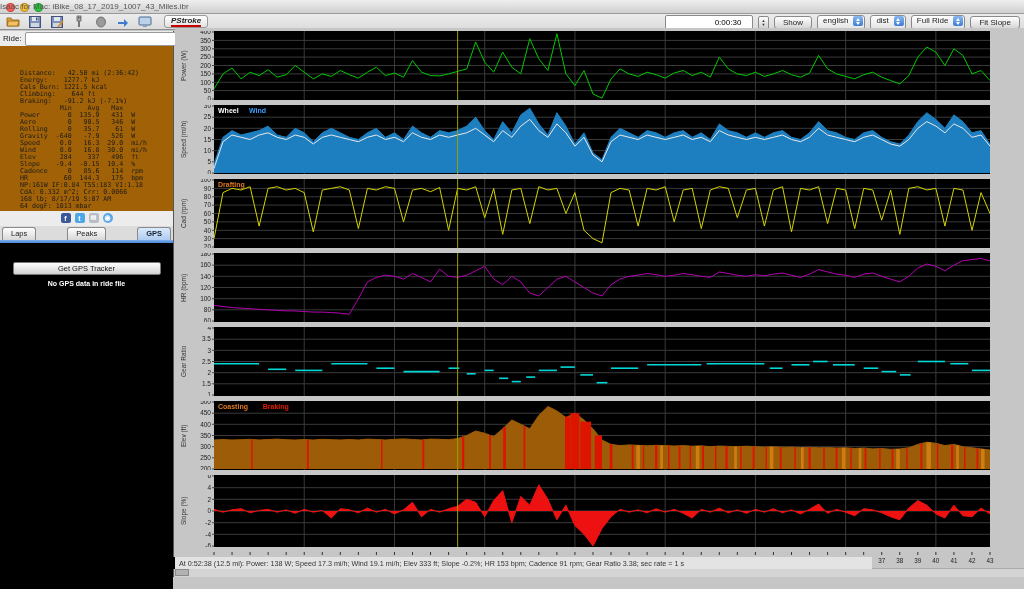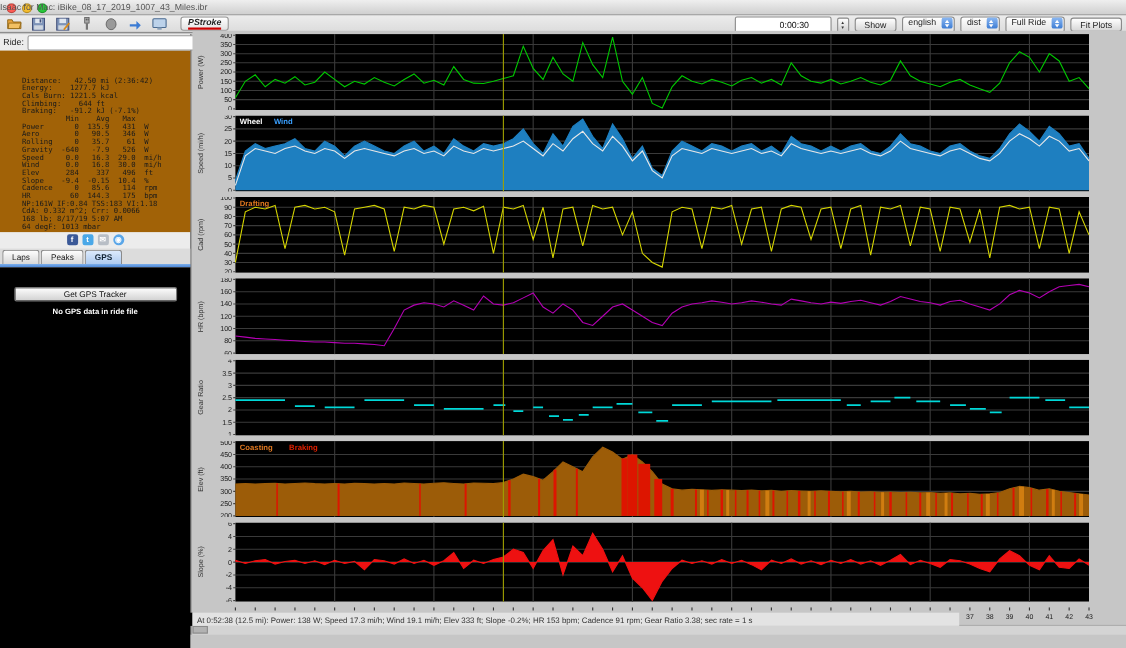--- a/index.html
+++ b/index.html
@@ -12,21 +12,21 @@
   .toolbar{position:absolute;left:0;top:14px;width:1024px;height:16px;
     background:linear-gradient(#ececec,#dcdcdc);border-bottom:1px solid #8d8d8d;
     display:flex;align-items:center;gap:4px;padding-left:4px;box-sizing:border-box;}
   .tool{width:18px;height:14px;display:inline-flex;align-items:center;justify-content:center;}
   .pstroke{background:linear-gradient(#fff,#e2e2e2);border:1px solid #999;border-radius:3px;
     height:13px;padding:0 6px;display:inline-flex;align-items:flex-end;margin-left:6px;}
   .pstroke span{font-size:8px;font-style:italic;font-weight:bold;color:#222;
     border-bottom:2px solid #c00;line-height:9px;}
   .tb-right{position:absolute;right:4px;top:1px;display:flex;align-items:center;gap:5px;}
   .field{width:44px;height:11px;border:1px solid #8a8a8a;background:#fff;font-size:8px;
-    text-align:left;border-radius:2px;padding-left:40px;}
+    text-align:center;border-radius:2px;padding-left:40px;}
   .stepper{width:9px;height:12px;background:linear-gradient(#fff,#ccc);border:1px solid #8a8a8a;
     border-radius:2px;display:flex;flex-direction:column;align-items:center;justify-content:center;font-size:4px;color:#333;line-height:4px;}
   .btn{background:linear-gradient(#ffffff,#d6d6d6);border:1px solid #8a8a8a;border-radius:3px;
     font-size:8px;height:13px;line-height:11px;padding:0 8px;color:#222;text-align:center;}
   .select{display:inline-flex;align-items:flex-start;background:linear-gradient(#ffffff,#e3e3e3);
     border:1px solid #8a8a8a;border-radius:3px;font-size:8px;height:13px;padding-left:5px;color:#222;}
   .arrows{width:10px;height:10px;background:linear-gradient(#8cb8f2,#3c7cd4);border-radius:2px;
     margin:0 1px 0 5px;position:relative;}
   .arrows::before{content:"";position:absolute;left:2.5px;top:1.5px;border-left:2.5px solid transparent;
     border-right:2.5px solid transparent;border-bottom:3px solid #fff;}
@@ -35,21 +35,21 @@
   .sidebar{position:absolute;left:0;top:31px;width:174px;height:546px;background:#ececec;
     border-right:1px solid #555;box-sizing:border-box;}
   .ride-row{display:flex;align-items:center;gap:3px;padding:2px 3px;height:15px;box-sizing:border-box;}
   .ride-row label{font-size:8px;color:#222;}
   .ride-input{flex:1;height:10px;border:1px solid #999;background:#fff;border-radius:2px;}
   .stats{background:#a16207;padding:3px 4px 1px 20px;font-family:"DejaVu Sans Mono",monospace;
     font-size:6.6px;line-height:7px;color:#1a1a1a;white-space:pre;}
   .social{display:flex;justify-content:center;gap:4px;padding:2px 0 3px 0;}
   .soc{width:10px;height:10px;border-radius:2px;display:flex;align-items:center;justify-content:center;
     color:#fff;font-size:7px;font-weight:bold;}
-  .tabs{display:flex;gap:1px;padding:1px 2px 0 2px;background:#dcdcdc;height:13px;}
+  .tabs{display:flex;gap:1px;padding:1px 2px 0 2px;background:#dcdcdc;height:13px;justify-content:space-between;}
   .tab{font-size:7.5px;padding:1px 8px;border:1px solid #8a8a8a;border-bottom:none;
     border-radius:3px 3px 0 0;background:linear-gradient(#fdfdfd,#d8d8d8);color:#222;}
   .tab.active{background:linear-gradient(#dceafc,#aecbf0);font-weight:bold;color:#123;}
   .tab-strip{height:3px;background:linear-gradient(#7fb0ea,#4a86d8);}
   .gpsbox{background:#000;height:calc(100% - 172px);text-align:center;padding-top:14px;box-sizing:border-box;}
   .gps-btn{width:148px;height:13px;background:linear-gradient(#fdfdfd,#d2d2d2);
     border:1px solid #777;border-radius:2px;font-size:7.5px;color:#111;}
   .gps-msg{color:#fff;font-size:7px;font-weight:bold;margin-top:5px;}
   .chartarea{position:absolute;left:175px;top:28px;width:849px;height:549px;background:#c6c6c6;
     padding-top:3px;box-sizing:border-box;}
@@ -140,21 +140,21 @@
       <span class="arrows"></span>
     </span>
     <span class="select">
       <span>dist</span>
       <span class="arrows"></span>
     </span>
     <span class="select">
       <span>Full Ride</span>
       <span class="arrows"></span>
     </span>
-    <button class="btn">Fit Plots</button>
+    <button class="btn">Fit Slope</button>
   </div>
 </div>
 
 <div class="sidebar">
   <div class="ride-row">
     <label>Ride:</label>
     <input class="ride-input" value="" style="">
     <button class="btn" style="height:12px;font-size:7.5px;padding:0 6px;">Note</button>
   </div>
 

